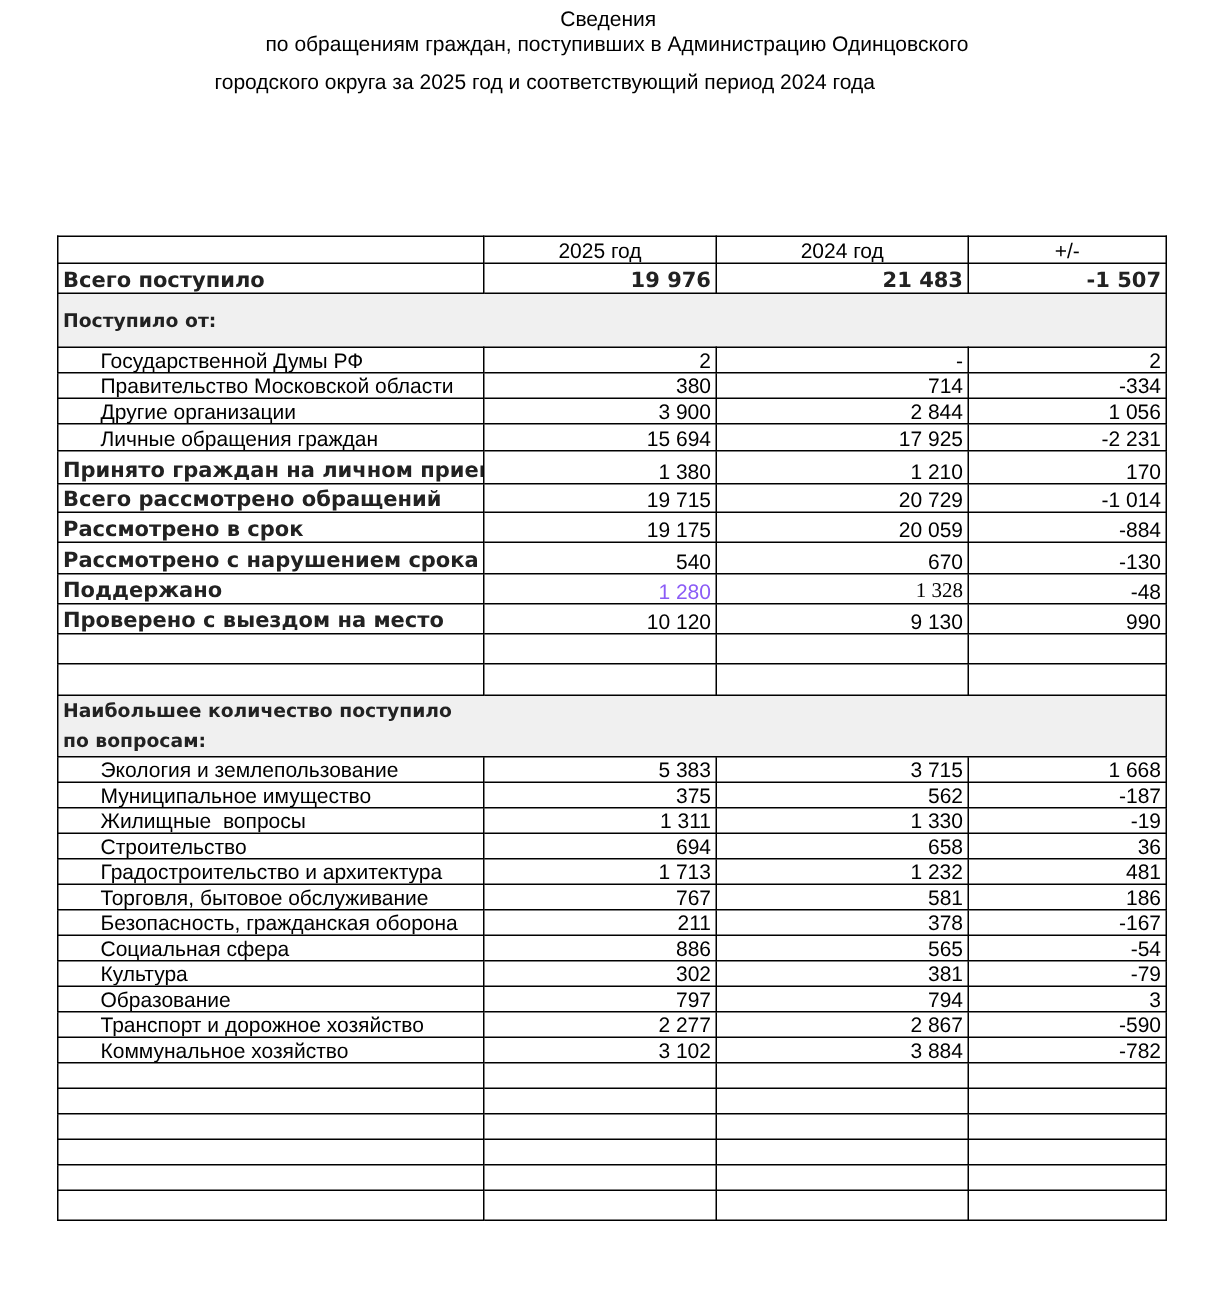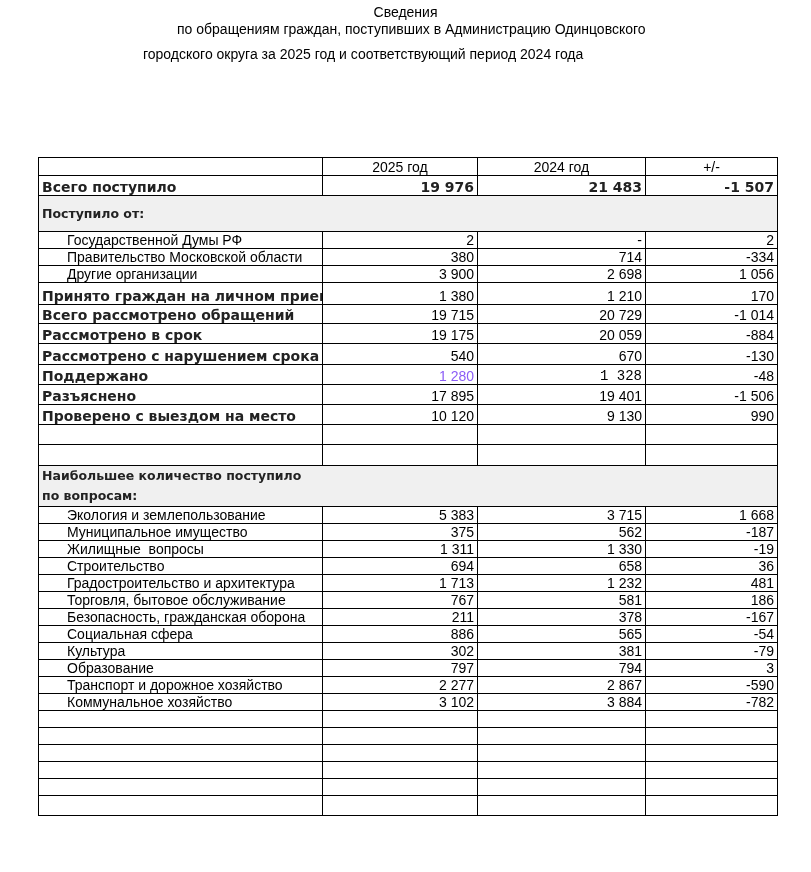--- a/index.html
+++ b/index.html
@@ -65,22 +65,28 @@
     </tr>
     <tr style="height:17px">
       <td class="indent">Правительство Московской области</td>
       <td class="num">380</td>
       <td class="num">714</td>
       <td class="num">-334</td>
     </tr>
     <tr style="height:17px">
       <td class="indent">Другие организации</td>
       <td class="num">3 900</td>
-      <td class="num">2 698</td>
+      <td class="num">2 844</td>
       <td class="num">1 056</td>
+    </tr>
+    <tr style="height:18px">
+      <td class="indent">Личные обращения граждан</td>
+      <td class="num">15 694</td>
+      <td class="num">17 925</td>
+      <td class="num">-2 231</td>
     </tr>
 
     <tr class="bold" style="height:22px">
       <td>Принято граждан на личном приеме</td>
       <td class="num" style="font-family:'Liberation Sans',sans-serif;font-weight:normal;font-size:14px;color:#000">1 380</td>
       <td class="num" style="font-family:'Liberation Sans',sans-serif;font-weight:normal;font-size:14px;color:#000">1 210</td>
       <td class="num" style="font-family:'Liberation Sans',sans-serif;font-weight:normal;font-size:14px;color:#000">170</td>
     </tr>
     <tr class="bold" style="height:19px">
       <td>Всего рассмотрено обращений</td>
@@ -96,28 +102,22 @@
     </tr>
     <tr class="bold" style="height:21px">
       <td>Рассмотрено с нарушением срока</td>
       <td class="num" style="font-family:'Liberation Sans',sans-serif;font-weight:normal;font-size:14px;color:#000">540</td>
       <td class="num" style="font-family:'Liberation Sans',sans-serif;font-weight:normal;font-size:14px;color:#000">670</td>
       <td class="num" style="font-family:'Liberation Sans',sans-serif;font-weight:normal;font-size:14px;color:#000">-130</td>
     </tr>
     <tr class="bold" style="height:20px">
       <td>Поддержано</td>
       <td class="num" style="font-family:'Liberation Sans',sans-serif;font-weight:normal;font-size:14px;color:#8b5cf6">1 280</td>
-      <td class="num" style="font-family:Liberation Mono, monospace;font-weight:normal;font-size:14px;color:#000">1 328</td>
+      <td class="num" style="font-family:Liberation Serif, serif;font-weight:normal;font-size:14px;color:#000">1 328</td>
       <td class="num" style="font-family:'Liberation Sans',sans-serif;font-weight:normal;font-size:14px;color:#000">-48</td>
-    </tr>
-    <tr class="bold" style="height:20px">
-      <td>Разъяснено</td>
-      <td class="num" style="font-family:'Liberation Sans',sans-serif;font-weight:normal;font-size:14px;color:#000">17 895</td>
-      <td class="num" style="font-family:'Liberation Sans',sans-serif;font-weight:normal;font-size:14px;color:#000">19 401</td>
-      <td class="num" style="font-family:'Liberation Sans',sans-serif;font-weight:normal;font-size:14px;color:#000">-1 506</td>
     </tr>
     <tr class="bold" style="height:20px">
       <td>Проверено с выездом на место</td>
       <td class="num" style="font-family:'Liberation Sans',sans-serif;font-weight:normal;font-size:14px;color:#000">10 120</td>
       <td class="num" style="font-family:'Liberation Sans',sans-serif;font-weight:normal;font-size:14px;color:#000">9 130</td>
       <td class="num" style="font-family:'Liberation Sans',sans-serif;font-weight:normal;font-size:14px;color:#000">990</td>
     </tr>
 
     <tr style="height:20px">
         <td></td>

